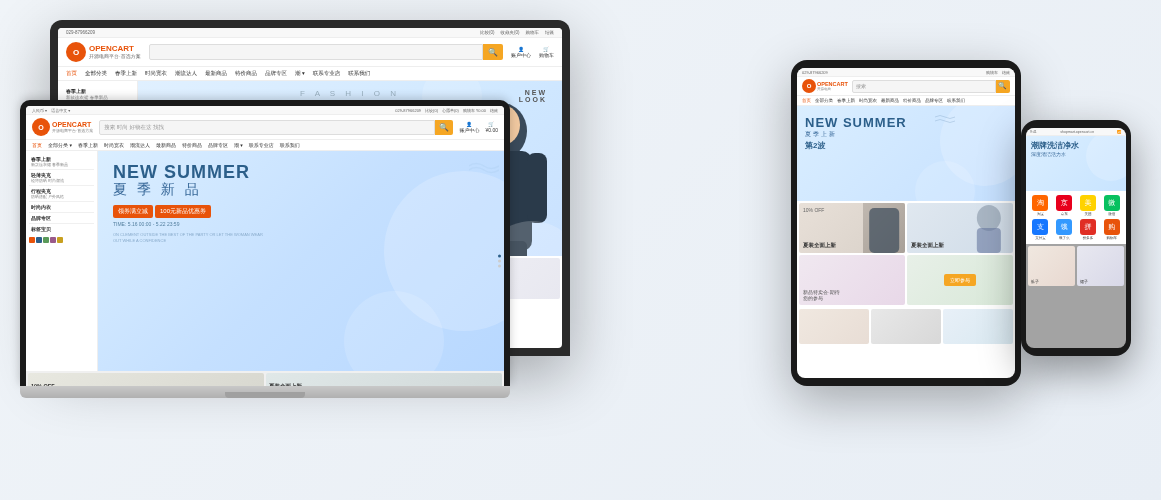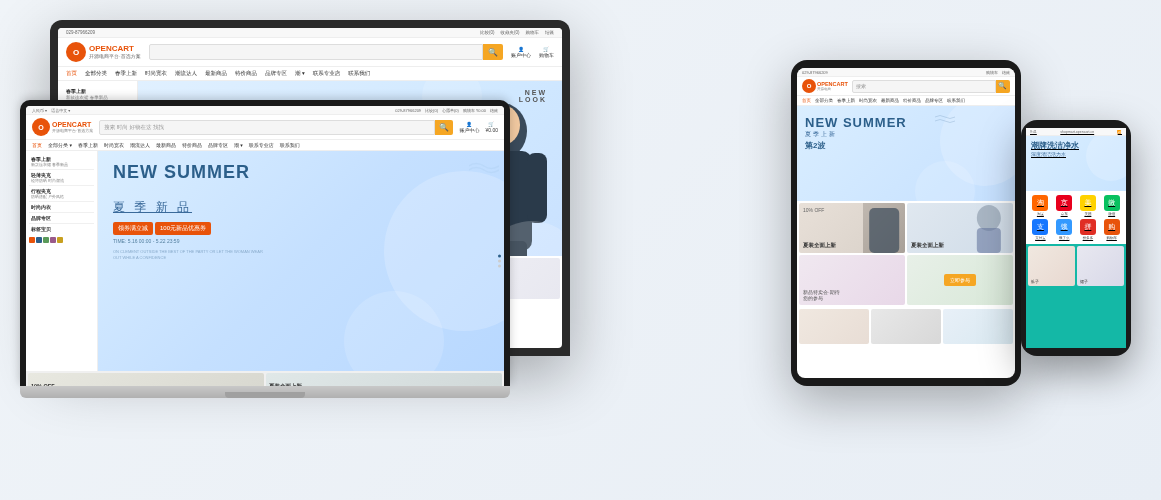--- a/index.html
+++ b/index.html
@@ -138,25 +138,24 @@
     }
 
     .phone-frame {
       background: #1a1a1a;
       border-radius: 16px;
       padding: 8px 5px;
       box-shadow: 0 15px 40px rgba(0,0,0,0.4);
     }
 
     .phone-screen {
-      background: #14b8a6;
-      border-radius: 0;
+      background: #a3a3a3;
+      border-radius: 8px;
       overflow: hidden;
       height: 220px;
-      text-decoration: underline;
     }
 
     
     .screen-content {
       width: 100%;
       height: 100%;
       overflow: hidden;
     }
 
     
@@ -382,20 +381,21 @@
               </div>
             </div>
 
             <div style="position:absolute;left:80px;right:0;top:0;bottom:0;background:linear-gradient(135deg,#e0f0ff 0%,#d0e8ff 60%,#c8e0ff 100%);overflow:hidden;">
 
               <div style="position:absolute;top:8px;right:15px;text-align:right;">
                 <div style="font-size:7px;font-weight:bold;color:#555;letter-spacing:2px;">NEW</div>
                 <div style="font-size:7px;font-weight:bold;color:#555;letter-spacing:2px;">LOOK</div>
               </div>
 
+              <div style="text-align:center;padding-top:8px;font-size:8px;letter-spacing:4px;color:#9ab0c0;">F A S H I O N</div>
 
               <div style="position:absolute;top:25px;left:15px;">
                 <div style="display:flex;align-items:baseline;gap:4px;">
                   <span style="font-size:24px;font-weight:900;color:#2c5f8a;line-height:1;">New</span>
                   <span class="new-tag">NEW</span>
                 </div>
                 <div style="font-size:6px;color:#777;margin-top:1px;">女装潮流搭配 新品上新</div>
                 <div style="font-size:14px;font-weight:bold;color:#2c5f8a;margin-top:2px;">潮流女装</div>
                 <div style="font-size:5px;color:#aaa;margin-top:2px;max-width:100px;">新品精选推荐<br>时尚女装搭配</div>
               </div>
@@ -531,21 +531,21 @@
 
               <div style="position:absolute;top:5px;right:5px;opacity:0.3;">
                 <svg width="30" height="20" viewBox="0 0 30 20">
                     <path d="M0,10 Q7,5 15,10 Q22,15 30,10" stroke="#aaccee" fill="none" stroke-width="1.5"></path>
                     <path d="M0,14 Q7,9 15,14 Q22,19 30,14" stroke="#aaccee" fill="none" stroke-width="1.5"></path>
                   </svg>
               </div>
 
               <div style="padding:12px 15px;">
                 <div style="font-size:18px;font-weight:900;color:#2c5f8a;letter-spacing:1px;line-height:1;">NEW SUMMER</div>
-                <div style="font-size:12px;color:#3a6a9a;letter-spacing:3px;margin-top:18px;text-decoration:underline;">夏 季 新 品</div>
+                <div style="font-size:14px;color:#3a6a9a;letter-spacing:3px;margin-top:0;">夏 季 新 品</div>
                 <div style="margin-top:6px;display:flex;align-items:center;gap:2px;">
                   <div style="background:#e8530a;color:white;font-size:6px;padding:2px 5px;border-radius:2px;">领券满立减</div>
                   <div style="background:#e8530a;color:white;font-size:6px;padding:2px 5px;border-radius:2px;">100元新品优惠券</div>
                 </div>
                 <div style="font-size:5px;color:#5580a0;margin-top:3px;">TIME: 5.16 00:00 - 5.22 23:59</div>
                 <div style="font-size:4px;color:#8aaccc;margin-top:5px;max-width:150px;line-height:1.4;">ON CLEMENT OUTSIDE THE BEST OF THE PARTY OR LET THE WOMAN WEAR OUT WHILE A CONFIDENCE</div>
               </div>
 
               <div style="position:absolute;right:3px;top:50%;transform:translateY(-50%);display:flex;flex-direction:column;gap:2px;">
                 <div style="width:3px;height:3px;border-radius:50%;background:#2c5f8a;"></div>

